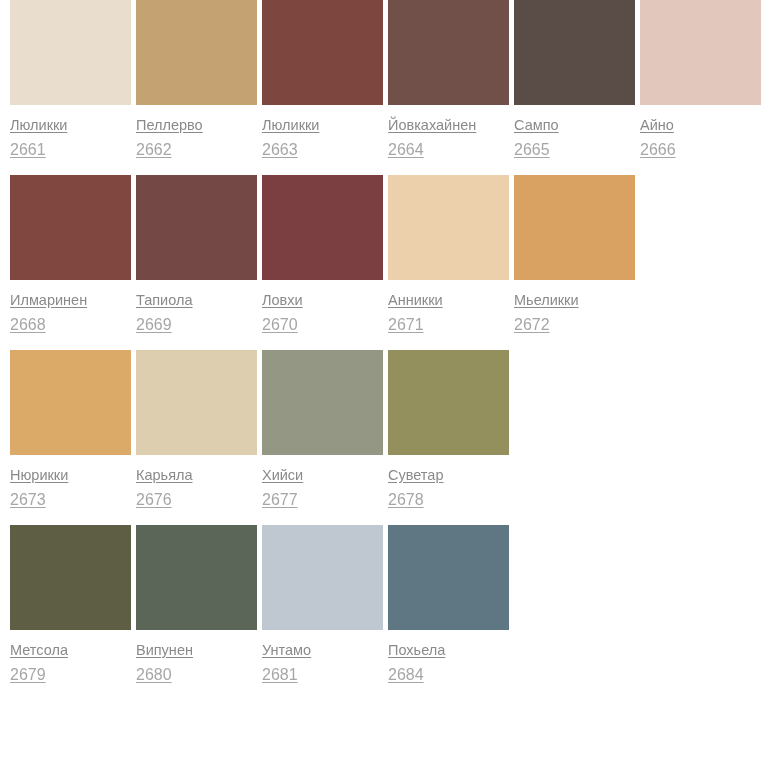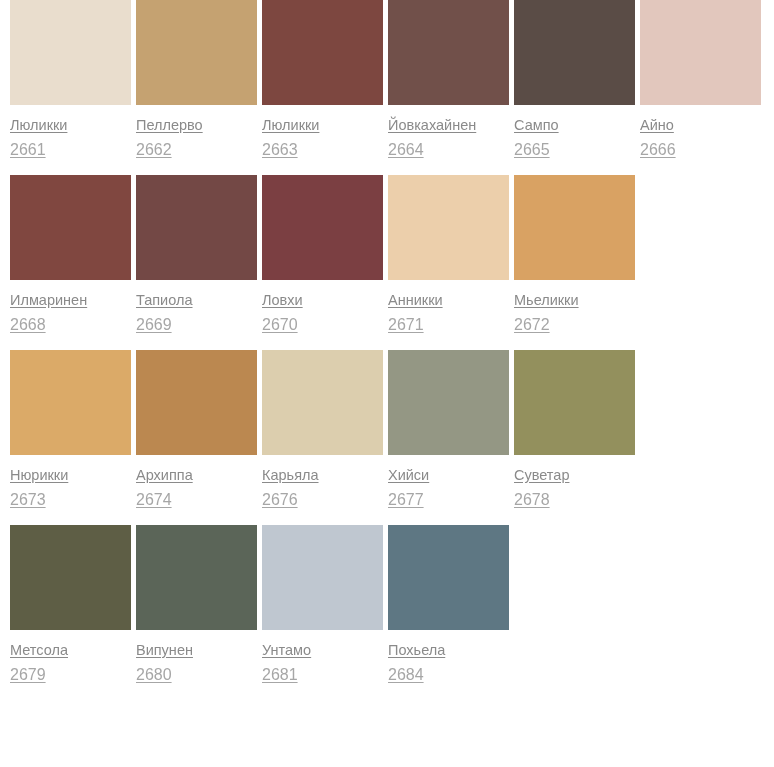--- a/index.html
+++ b/index.html
@@ -122,25 +122,20 @@
         <a class="swatch-code">2672</a>
       </div>
     </div>
     <div class="palette-row">
       <div class="swatch-cell">
         <div class="swatch-chip" style="background-color: rgb(219, 170, 104);"></div>
         <a class="swatch-name">Нюрикки</a>
         <a class="swatch-code">2673</a>
       </div>
       <div class="swatch-cell">
-        <div class="swatch-chip" style="background-color: rgb(187, 136, 80);"></div>
-        <a class="swatch-name">Архиппа</a>
-        <a class="swatch-code">2674</a>
-      </div>
-      <div class="swatch-cell">
         <div class="swatch-chip" style="background-color: rgb(220, 206, 174);"></div>
         <a class="swatch-name">Карьяла</a>
         <a class="swatch-code">2676</a>
       </div>
       <div class="swatch-cell">
         <div class="swatch-chip" style="background-color: rgb(148, 151, 132);"></div>
         <a class="swatch-name">Хийси</a>
         <a class="swatch-code">2677</a>
       </div>
       <div class="swatch-cell">

